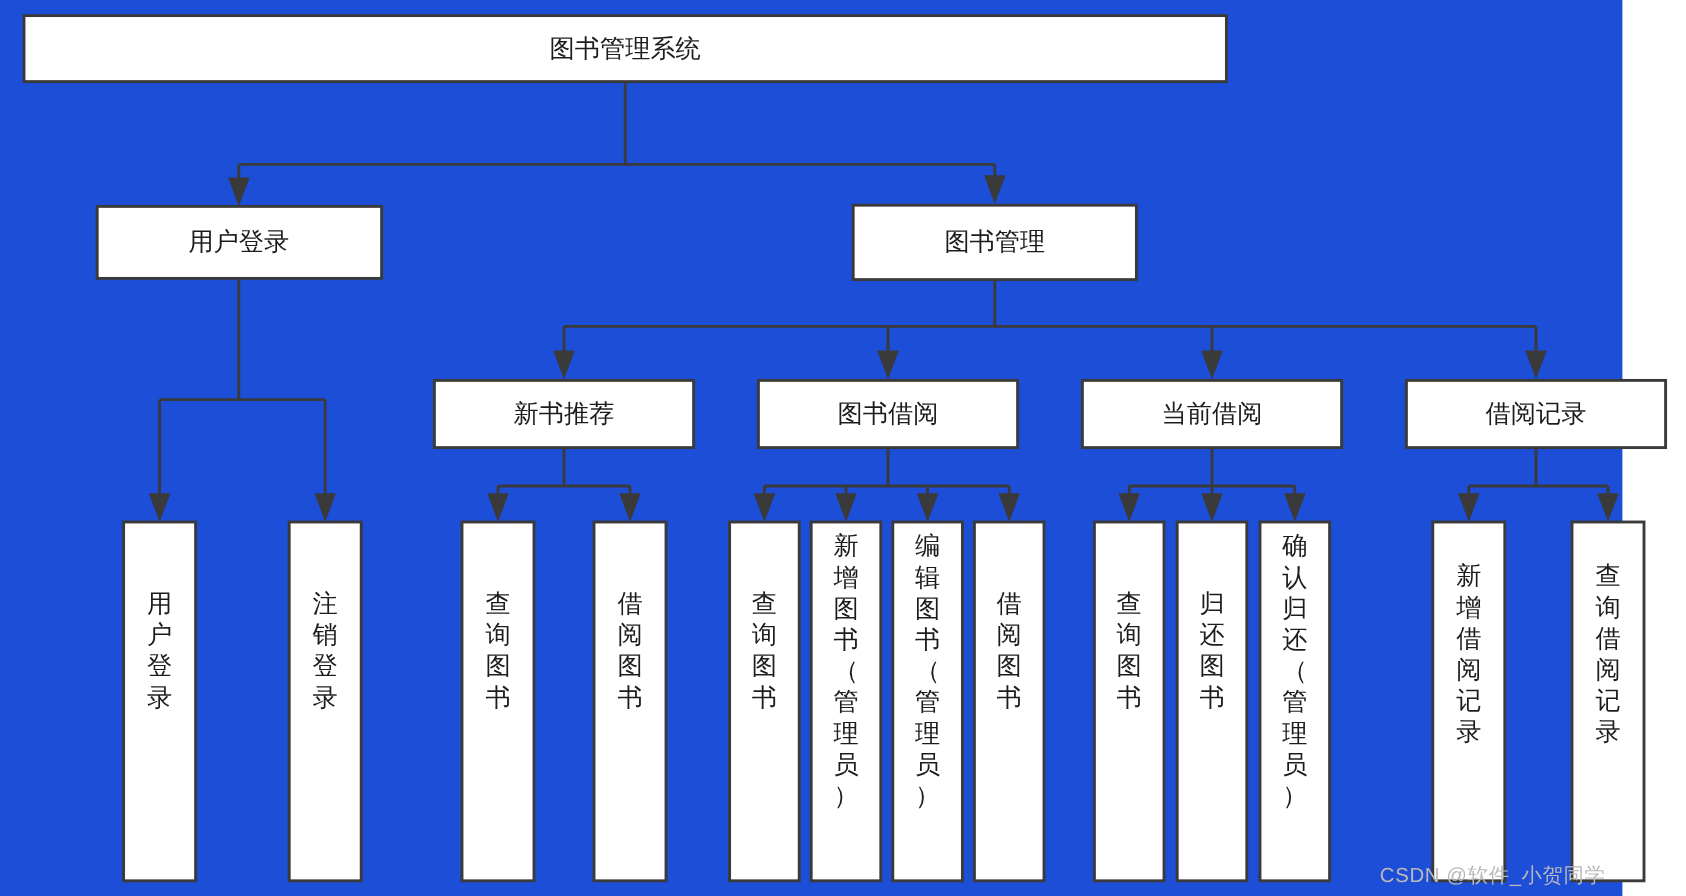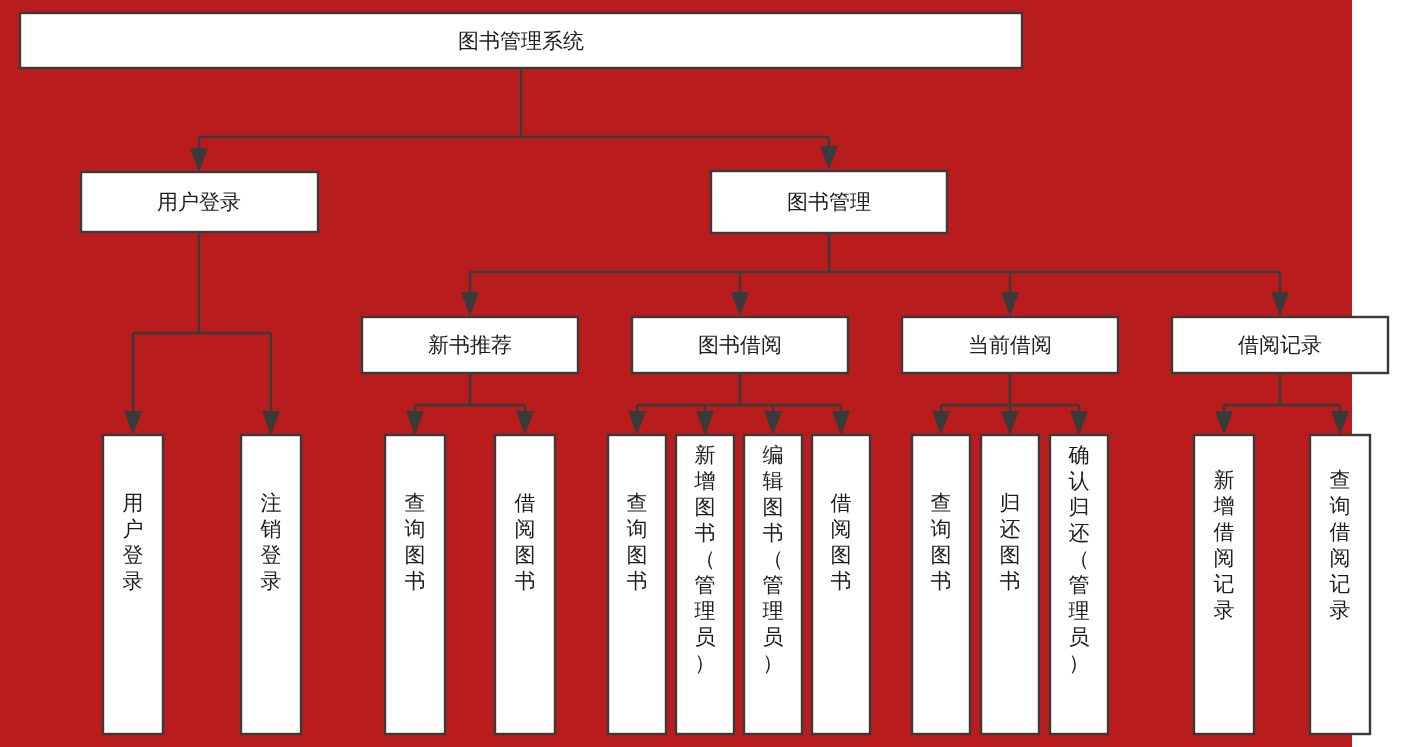--- a/index.html
+++ b/index.html
@@ -10,21 +10,21 @@
   body {
     width: 1405px;
     height: 747px;
     font-family: "Liberation Sans", "DejaVu Sans", sans-serif;
     overflow: hidden;
   }
   #diagram-root {
     position: relative;
     width: 1352px;
     height: 747px;
-    background: #b91c1c;
+    background: #1d4ed8;
   }
   svg.diagram-canvas {
     position: absolute;
     left: 0;
     top: 0;
     width: 1405px;
     height: 747px;
     display: block;
   }
   .node-box {
@@ -230,13 +230,14 @@
       <text class="node-label-v" x="1224" y="487"><tspan x="1224" y="487">新</tspan><tspan x="1224" y="513">增</tspan><tspan x="1224" y="539">借</tspan><tspan x="1224" y="565">阅</tspan><tspan x="1224" y="591">记</tspan><tspan x="1224" y="617">录</tspan></text>
     </g>
 
     <g>
       <rect class="node-box" x="1310" y="435" width="60" height="299"></rect>
       <text class="node-label-v" x="1340" y="487"><tspan x="1340" y="487">查</tspan><tspan x="1340" y="513">询</tspan><tspan x="1340" y="539">借</tspan><tspan x="1340" y="565">阅</tspan><tspan x="1340" y="591">记</tspan><tspan x="1340" y="617">录</tspan></text>
     </g>
 
   </svg>
 
+  <div class="watermark-text">CSDN @软件_小贺同学</div>
 </div>
 
 </body></html>

